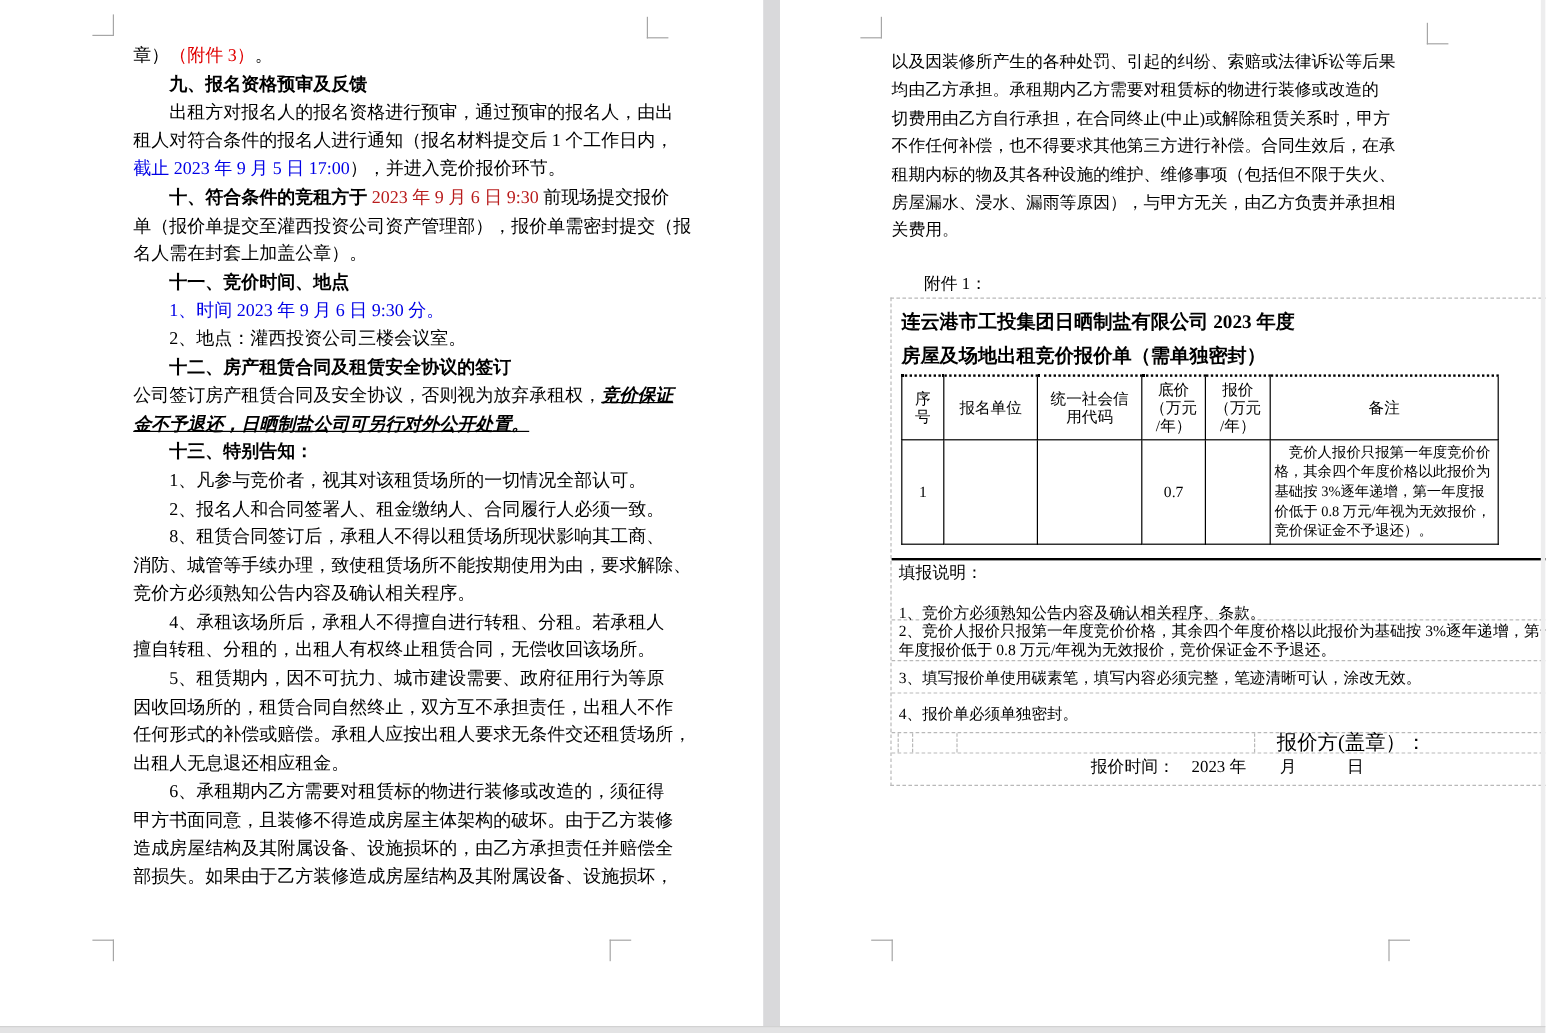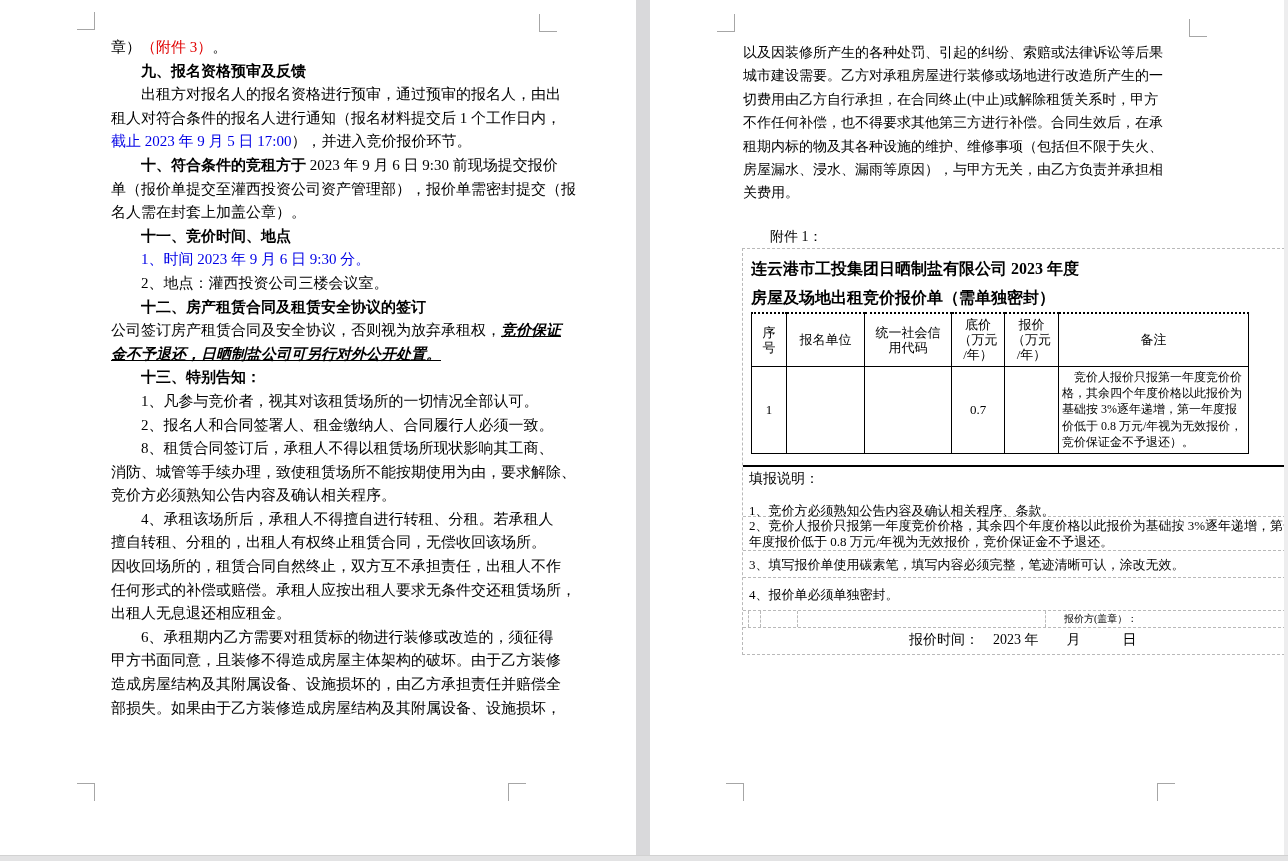--- a/index.html
+++ b/index.html
@@ -48,21 +48,21 @@
           padding-left:6px; white-space:nowrap; overflow:visible; }
   #nrow-a { height:52px; border-top:2px solid #000; padding-top:3px; }
   #notes-title { font-size:14px; line-height:17px; }
   #note-1 { margin-top:16px; }
   #nrow-b { height:34px; padding-top:1px; }
   #nrow-c { height:27px; padding-top:6px; }
   #nrow-d { height:33px; padding-top:9px; }
   #nrow-e { height:17px; display:flex; padding-left:0; }
   #nrow-e .cell { height:100%; border-right:1px dashed #b9b9b9; }
   .ce1{width:6px}.ce2{width:12px}.ce3{width:37px}.ce4{width:248px}
-  #bidder-cell { border-right:none !important; padding-left:18px; font-size:10px; line-height:15px; }
+  #bidder-cell { border-right:none !important; padding-left:18px; font-size:17px; line-height:15px; }
   #nrow-f { height:26px; border-bottom:none; font-size:14px; line-height:24px; padding-left:166px; }
 </style>
 </head>
 <body>
 
 <div class="page" id="page-left"></div>
 <div class="page" id="page-right"></div>
 <div id="page-gap"></div>
 
 <div class="mark m-rb" style="left:77px;top:12px"></div>
@@ -74,48 +74,49 @@
 <div class="mark m-lb" style="left:1189px;top:19px"></div>
 <div class="mark m-rt" style="left:726px;top:783px"></div>
 <div class="mark m-lt" style="left:1157px;top:783px"></div>
 
 <div id="left-text">
     <div class="line"><span class="seg">章）</span><span class="seg" style="color: rgb(224, 0, 0);">（附件 3）</span><span class="seg">。</span></div>
     <div class="line"><span class="seg bold">　　九、报名资格预审及反馈</span></div>
     <div class="line"><span class="seg">　　出租方对报名人的报名资格进行预审，通过预审的报名人，由出</span></div>
     <div class="line"><span class="seg">租人对符合条件的报名人进行通知（报名材料提交后 1 个工作日内，</span></div>
     <div class="line"><span class="seg" style="color: rgb(0, 0, 230);">截止 2023 年 9 月 5 日 17:00</span><span class="seg">），并进入竞价报价环节。</span></div>
-    <div class="line"><span class="seg bold">　　十、符合条件的竞租方于</span><span class="seg" style="color: #000000;"> 2023 年 9 月 6 日 9:30 </span><span class="seg">前现场提交报价</span></div>
+    <div class="line"><span class="seg bold">　　十、符合条件的竞租方于</span><span class="seg" style="color: #b91c1c;"> 2023 年 9 月 6 日 9:30 </span><span class="seg">前现场提交报价</span></div>
     <div class="line"><span class="seg">单（报价单提交至灌西投资公司资产管理部），报价单需密封提交（报</span></div>
     <div class="line"><span class="seg">名人需在封套上加盖公章）。</span></div>
     <div class="line"><span class="seg bold">　　十一、竞价时间、地点</span></div>
     <div class="line"><span class="seg" style="color: rgb(0, 0, 230); text-align: right;">　　1、时间 2023 年 9 月 6 日 9:30 分。</span></div>
     <div class="line"><span class="seg">　　2、地点：灌西投资公司三楼会议室。</span></div>
     <div class="line"><span class="seg bold">　　十二、房产租赁合同及租赁安全协议的签订</span></div>
     <div class="line"><span class="seg">公司签订房产租赁合同及安全协议，否则视为放弃承租权，</span><span class="seg bold underline">竞价保证</span></div>
     <div class="line"><span class="seg bold underline">金不予退还，日晒制盐公司可另行对外公开处置。</span></div>
     <div class="line"><span class="seg bold">　　十三、特别告知：</span></div>
     <div class="line"><span class="seg">　　1、凡参与竞价者，视其对该租赁场所的一切情况全部认可。</span></div>
     <div class="line"><span class="seg">　　2、报名人和合同签署人、租金缴纳人、合同履行人必须一致。</span></div>
     <div class="line"><span class="seg">　　8、租赁合同签订后，承租人不得以租赁场所现状影响其工商、</span></div>
     <div class="line"><span class="seg">消防、城管等手续办理，致使租赁场所不能按期使用为由，要求解除、</span></div>
     <div class="line"><span class="seg">竞价方必须熟知公告内容及确认相关程序。</span></div>
     <div class="line"><span class="seg">　　4、承租该场所后，承租人不得擅自进行转租、分租。若承租人</span></div>
     <div class="line"><span class="seg">擅自转租、分租的，出租人有权终止租赁合同，无偿收回该场所。</span></div>
+    <div class="line"><span class="seg">　　5、租赁期内，因不可抗力、城市建设需要、政府征用行为等原</span></div>
     <div class="line"><span class="seg">因收回场所的，租赁合同自然终止，双方互不承担责任，出租人不作</span></div>
     <div class="line"><span class="seg">任何形式的补偿或赔偿。承租人应按出租人要求无条件交还租赁场所，</span></div>
     <div class="line"><span class="seg">出租人无息退还相应租金。</span></div>
     <div class="line"><span class="seg">　　6、承租期内乙方需要对租赁标的物进行装修或改造的，须征得</span></div>
     <div class="line"><span class="seg">甲方书面同意，且装修不得造成房屋主体架构的破坏。由于乙方装修</span></div>
     <div class="line"><span class="seg">造成房屋结构及其附属设备、设施损坏的，由乙方承担责任并赔偿全</span></div>
     <div class="line"><span class="seg">部损失。如果由于乙方装修造成房屋结构及其附属设备、设施损坏，</span></div>
   </div>
 <div id="right-text">
     <div class="line"><span class="seg">以及因装修所产生的各种处罚、引起的纠纷、索赔或法律诉讼等后果</span></div>
-    <div class="line"><span class="seg">城市建设需要。乙方对承租房屋进行装修或场地进行改造所产生的一</span></div>
+    <div class="line"><span class="seg">均由乙方承担。承租期内乙方需要对租赁标的物进行装修或改造的</span></div>
     <div class="line"><span class="seg">切费用由乙方自行承担，在合同终止(中止)或解除租赁关系时，甲方</span></div>
     <div class="line"><span class="seg">不作任何补偿，也不得要求其他第三方进行补偿。合同生效后，在承</span></div>
     <div class="line"><span class="seg">租期内标的物及其各种设施的维护、维修事项（包括但不限于失火、</span></div>
     <div class="line"><span class="seg">房屋漏水、浸水、漏雨等原因），与甲方无关，由乙方负责并承担相</span></div>
     <div class="line"><span class="seg">关费用。</span></div>
   </div>
 
 <div id="attach-label">附件 1：</div>
 
 <div id="attach-block">

